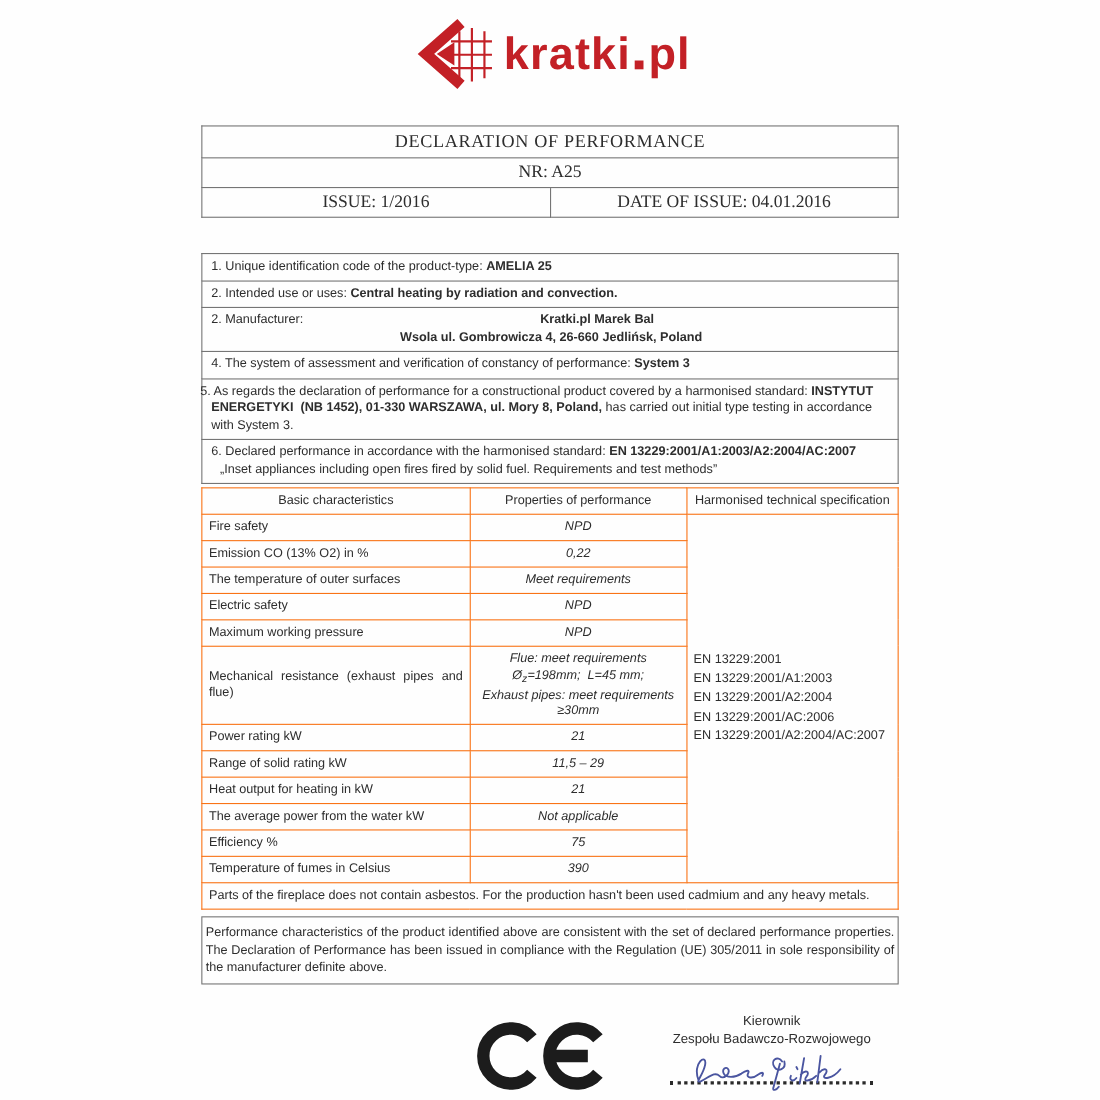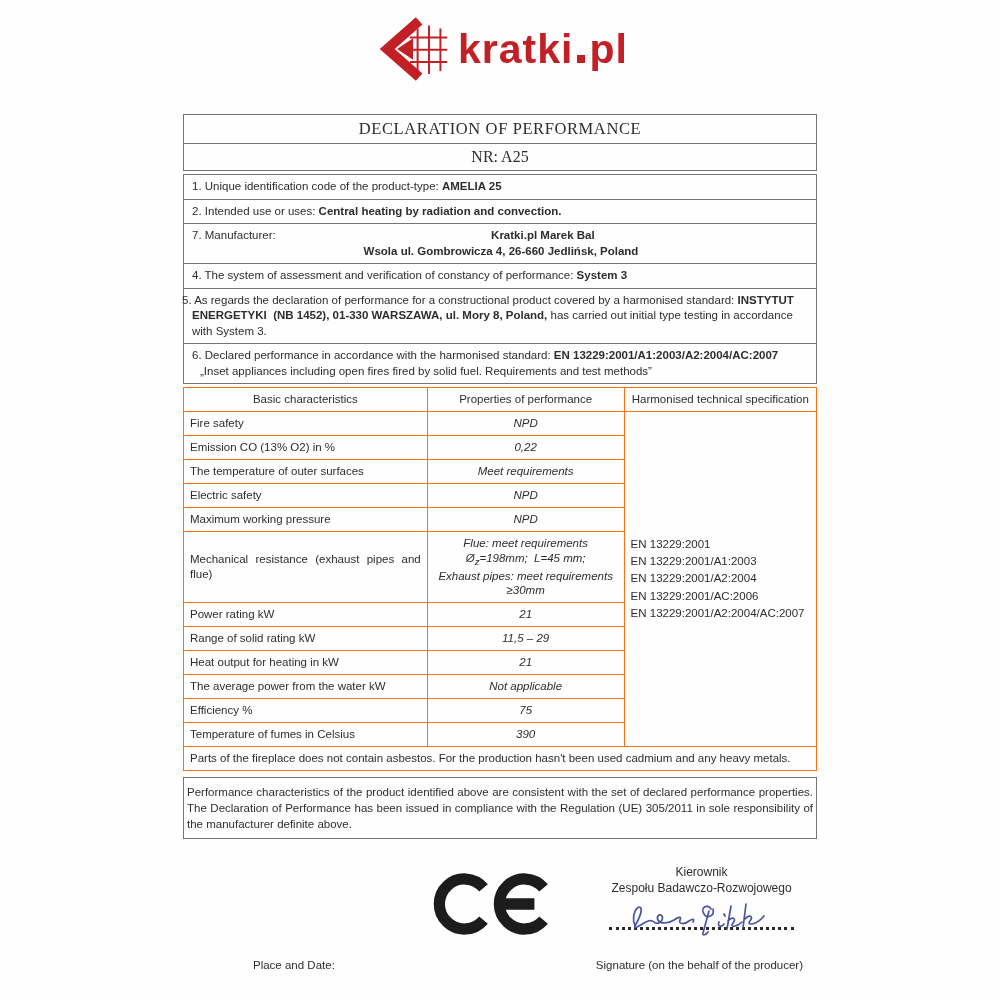--- a/index.html
+++ b/index.html
@@ -18,21 +18,21 @@
   .logo-icon { width:76px; height:70px; margin-right:10px; }
   .logo-text { font-weight:700; font-size:41px; letter-spacing:1px; color:#c32026; line-height:1; display:flex; align-items:baseline; }
   .logo-dot { display:inline-block; width:8px; height:8px; background:#c32026; margin:0 4px 1px 4px; }
 
   
   .header-table { margin-top:30px; width:100%; border-collapse:collapse; font-family:"Liberation Serif", serif; font-size:16px; }
   .header-table td { border:1px solid #757575; text-align:center; padding:4px 2px; height:26px; }
   .title-cell { font-size:16.5px; letter-spacing:0.6px; }
 
   
-  .items-table { margin-top:3px; width:100%; border-collapse:collapse; font-size:11.5px; line-height:1.35; }
+  .items-table { margin-top:32px; width:100%; border-collapse:collapse; font-size:11.5px; line-height:1.35; }
   .items-table td { border:1px solid #757575; padding:4px 6px 4px 8px; text-align:left; vertical-align:top; }
   .items-table b { font-weight:700; }
   .mfr-cell .mfr-label { float:left; }
   .mfr-cell .mfr-line { text-align:center; font-weight:700; }
   .hang { padding-left:18px; text-indent:-10px; }
   .quote-line { padding-left:8px; }
 
   
   .perf-table { margin-top:3px; width:100%; border-collapse:collapse; font-size:11.5px; line-height:1.3; }
   .perf-table td, .perf-table th { border:1px solid #f97316; padding:4px 6px; font-weight:400; }
@@ -87,34 +87,38 @@
     </div>
 
     <table class="header-table">
       <tbody>
           <tr>
         <td colspan="2" class="title-cell">DECLARATION OF PERFORMANCE</td>
       </tr>
       <tr>
         <td colspan="2">NR: A25</td>
       </tr>
+      <tr>
+        <td style="width:50%;">ISSUE: 1/2016</td>
+        <td style="width:50%;">DATE OF ISSUE: 04.01.2016</td>
+      </tr>
     </tbody>
       </table>
 
     <table class="items-table">
       <tbody>
           <tr>
         <td><span>1. Unique identification code of the product-type: </span><b>AMELIA 25</b></td>
       </tr>
       <tr>
         <td><span>2. Intended use or uses: </span><b>Central heating by radiation and convection.</b></td>
       </tr>
       <tr>
         <td class="mfr-cell">
-          <span class="mfr-label">7. Manufacturer:</span>
+          <span class="mfr-label">2. Manufacturer:</span>
           <div class="mfr-line">Kratki.pl Marek Bal</div>
           <div class="mfr-line">Wsola ul. Gombrowicza 4, 26-660 Jedlińsk, Poland</div>
         </td>
       </tr>
       <tr>
         <td><span>4. The system of assessment and verification of constancy of performance: </span><b>System 3</b></td>
       </tr>
       <tr>
         <td class="hang"><span>5. As regards the declaration of performance for a constructional product covered by a harmonised standard: </span><b>INSTYTUT ENERGETYKI&nbsp; (NB 1452), 01-330 WARSZAWA, ul. Mory 8, Poland,</b><span> has carried out initial type testing in accordance with System 3.</span></td>
       </tr>

